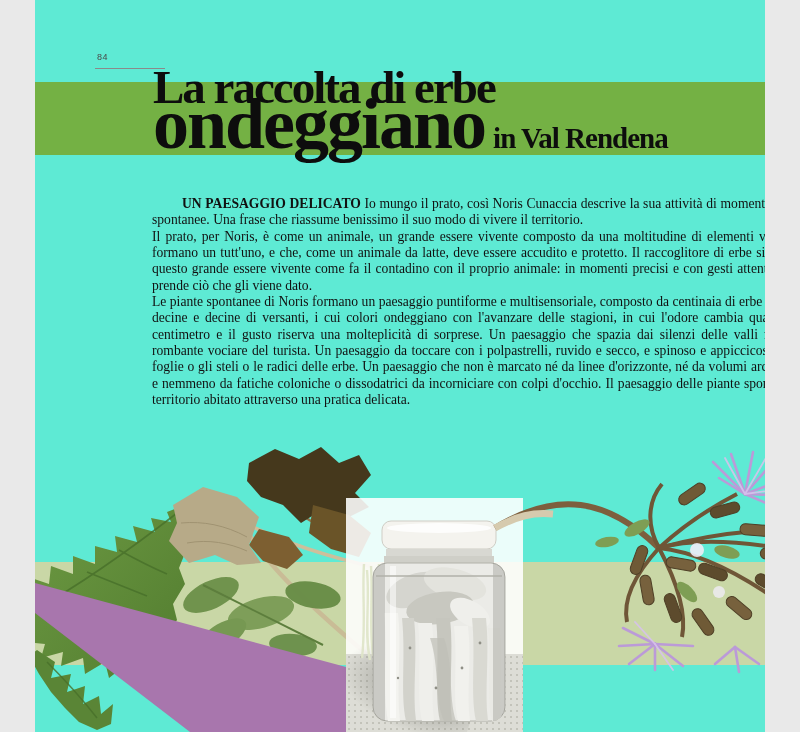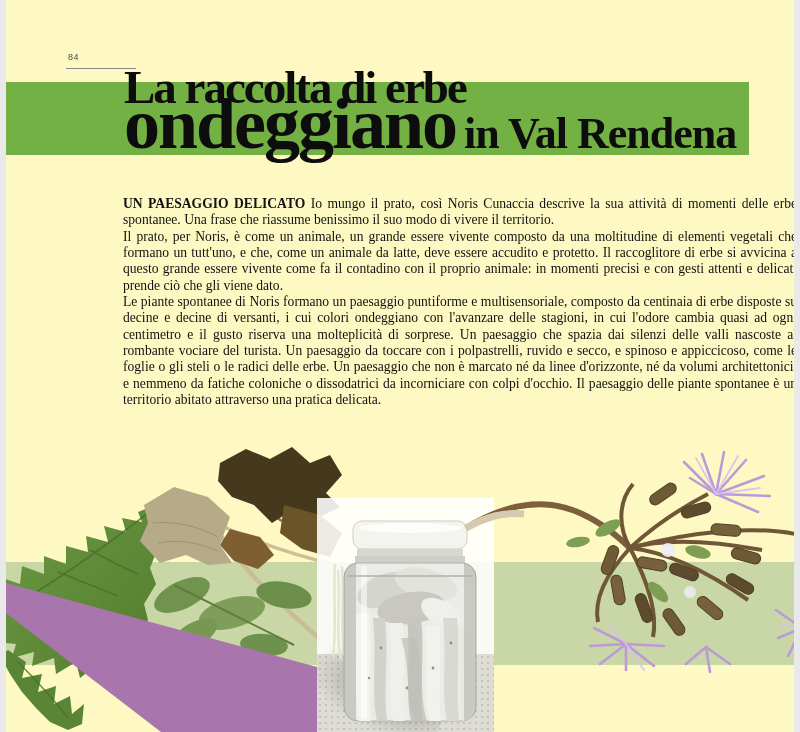--- a/index.html
+++ b/index.html
@@ -1,19 +1,19 @@
 <!DOCTYPE html>
 <html><head>
 <meta charset="utf-8">
 <style>
   * { margin:0; padding:0; box-sizing:border-box; }
   html,body { background:#e9e9e9; }
   .page {
-    position:relative; width:788px; height:732px;
-    background:#fef9c3; overflow:hidden; margin:0 auto;
+    position:relative; width:730px; height:732px;
+    background:#5eead4; overflow:hidden; margin:0 auto;
     font-family:"Liberation Serif", serif;
   }
   
   .folio {
     position:absolute; left:62px; top:52px;
     font-family:"Liberation Sans", sans-serif;
     font-size:9px; color:#4a4a4a; letter-spacing:.5px;
   }
   .folio-rule {
     position:absolute; left:60px; top:68px; width:70px; height:1px;
@@ -21,29 +21,29 @@
   }
   
   .headline-band {
     position:absolute; left:0; top:82px; width:743px; height:73px;
     background:#74b144;
   }
   .hl-line { position:absolute; left:118px; white-space:nowrap;
     font-family:"Liberation Serif", serif; font-weight:bold; color:#0d0d0d; }
   .hl1 { top:64px; font-size:47px; line-height:1; letter-spacing:-2px; }
   .hl2 { top:88px; font-size:72px; line-height:1; letter-spacing:-2px; }
-  .hl2 .suffix { font-size:44px; letter-spacing:-1px; padding-left:8px; }
+  .hl2 .suffix { font-size:29px; letter-spacing:-1px; padding-left:8px; }
   
   .article {
     position:absolute; left:117px; top:196px; width:674px;
     font-size:13.6px; line-height:16.35px; color:#111;
     text-align:justify;
   }
   .article p { margin:0; }
-  .lead-label { font-weight:bold; }
+  .lead-label { font-weight:bold;margin-left:30px; }
   .lead-italic { }
   
   .band-pale {
     position:absolute; left:0; top:562px; width:800px; height:103px;
     background:#c9d7a6;
   }
   .svg-abs { position:absolute; }
   .purple-beam {
     position:absolute; left:0; top:560px; width:320px; height:172px;
   }

